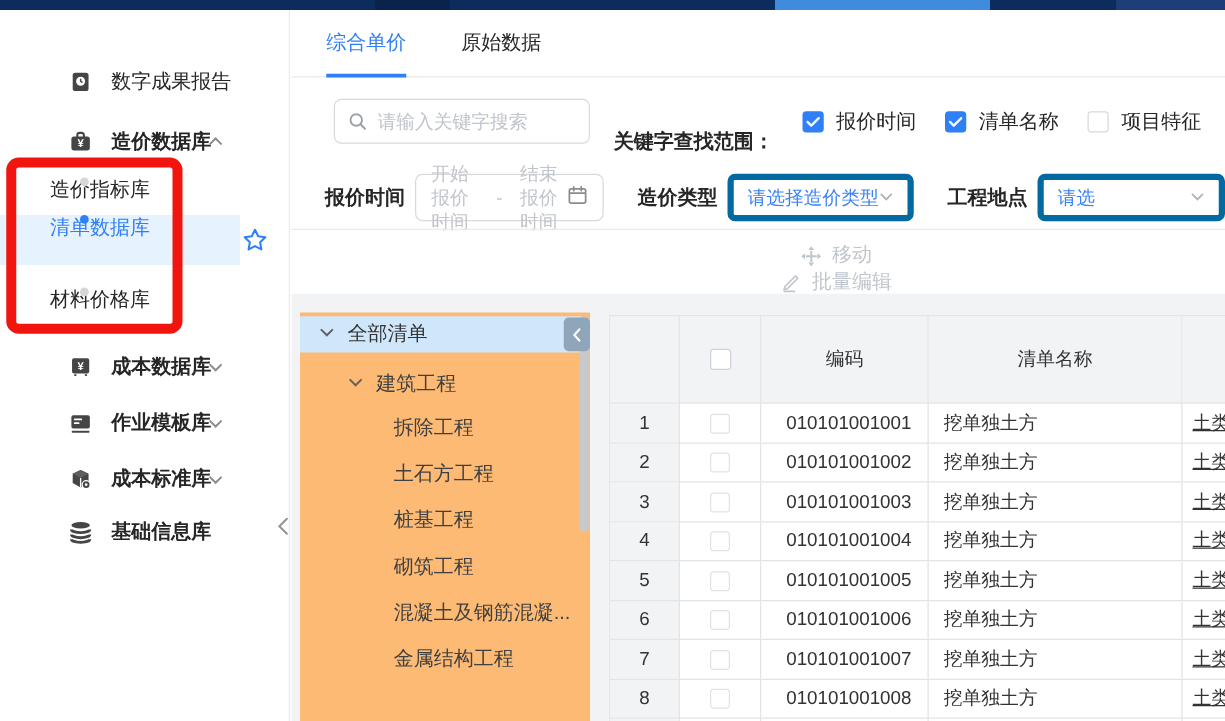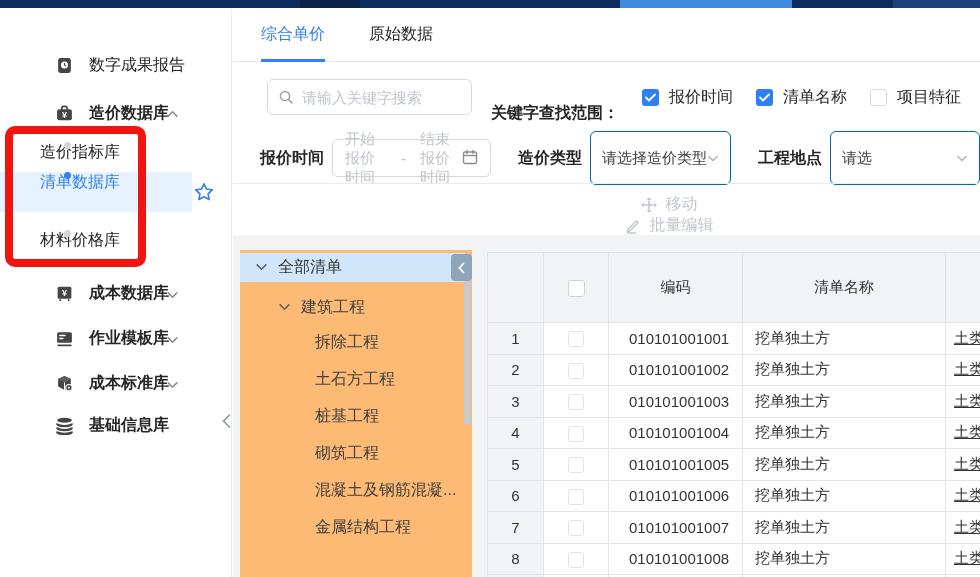--- a/index.html
+++ b/index.html
@@ -42,21 +42,21 @@
   .cb-group { display:flex; align-items:center; margin-left:23px; font-size:16px; color:#262626; cursor:pointer; }
   .checkbox { width:17px; height:17px; border-radius:3px; margin-right:10px; flex:0 0 auto; }
   .checkbox.checked { background:#2f7ff7; display:flex; align-items:center; justify-content:center; }
   .checkbox.unchecked { background:#fff; border:1px solid #d9d9d9; }
 
   .filter-row { position:absolute; top:130px; left:0; width:747px; height:40px; display:flex; align-items:center; padding-left:27px; }
   .f-label { font-size:16px; font-weight:700; color:#262626; margin-right:8px; white-space:nowrap; }
   .date-box { width:268px; height:38px; border:1px solid #d9d9d9; border-radius:6px; display:flex; align-items:center; padding:0 12px; margin-right:27px; font-size:15px; color:#c0c4cc; cursor:pointer; }
   .date-box .dsep { margin:0 14px; }
   .date-box .cal { margin-left:auto; }
-  .select-box { height:54px; border:1px solid #0369a1; border-radius:6px; display:flex; align-items:center; justify-content:space-between; padding:0 11px; font-size:15px; color:#404040; cursor:pointer; white-space:nowrap; }
+  .select-box { height:38px; border:5px solid #0369a1; border-radius:6px; display:flex; align-items:center; justify-content:space-between; padding:0 11px; font-size:15px; color:#3b82f6; cursor:pointer; white-space:nowrap; }
   .sel-type { width:151px; margin-right:27px; }
   .sel-loc { width:150px; flex:0 0 auto; }
 
   .divider { position:absolute; top:175px; left:0; width:747px; height:1px; background:#ebebeb; }
 
   .toolbar { position:absolute; top:186px; left:0; width:880px; height:40px; display:flex; align-items:center; padding-left:29px; font-size:16px;flex-direction:column; }
   .tool { display:flex; align-items:center; margin-right:38px; cursor:pointer; }
   .tool .t-icon { margin-right:8px; display:flex; align-items:center; }
   .tool.disabled { color:#c1c5cc; cursor:default; }
   .tool.enabled { color:#262626; }

